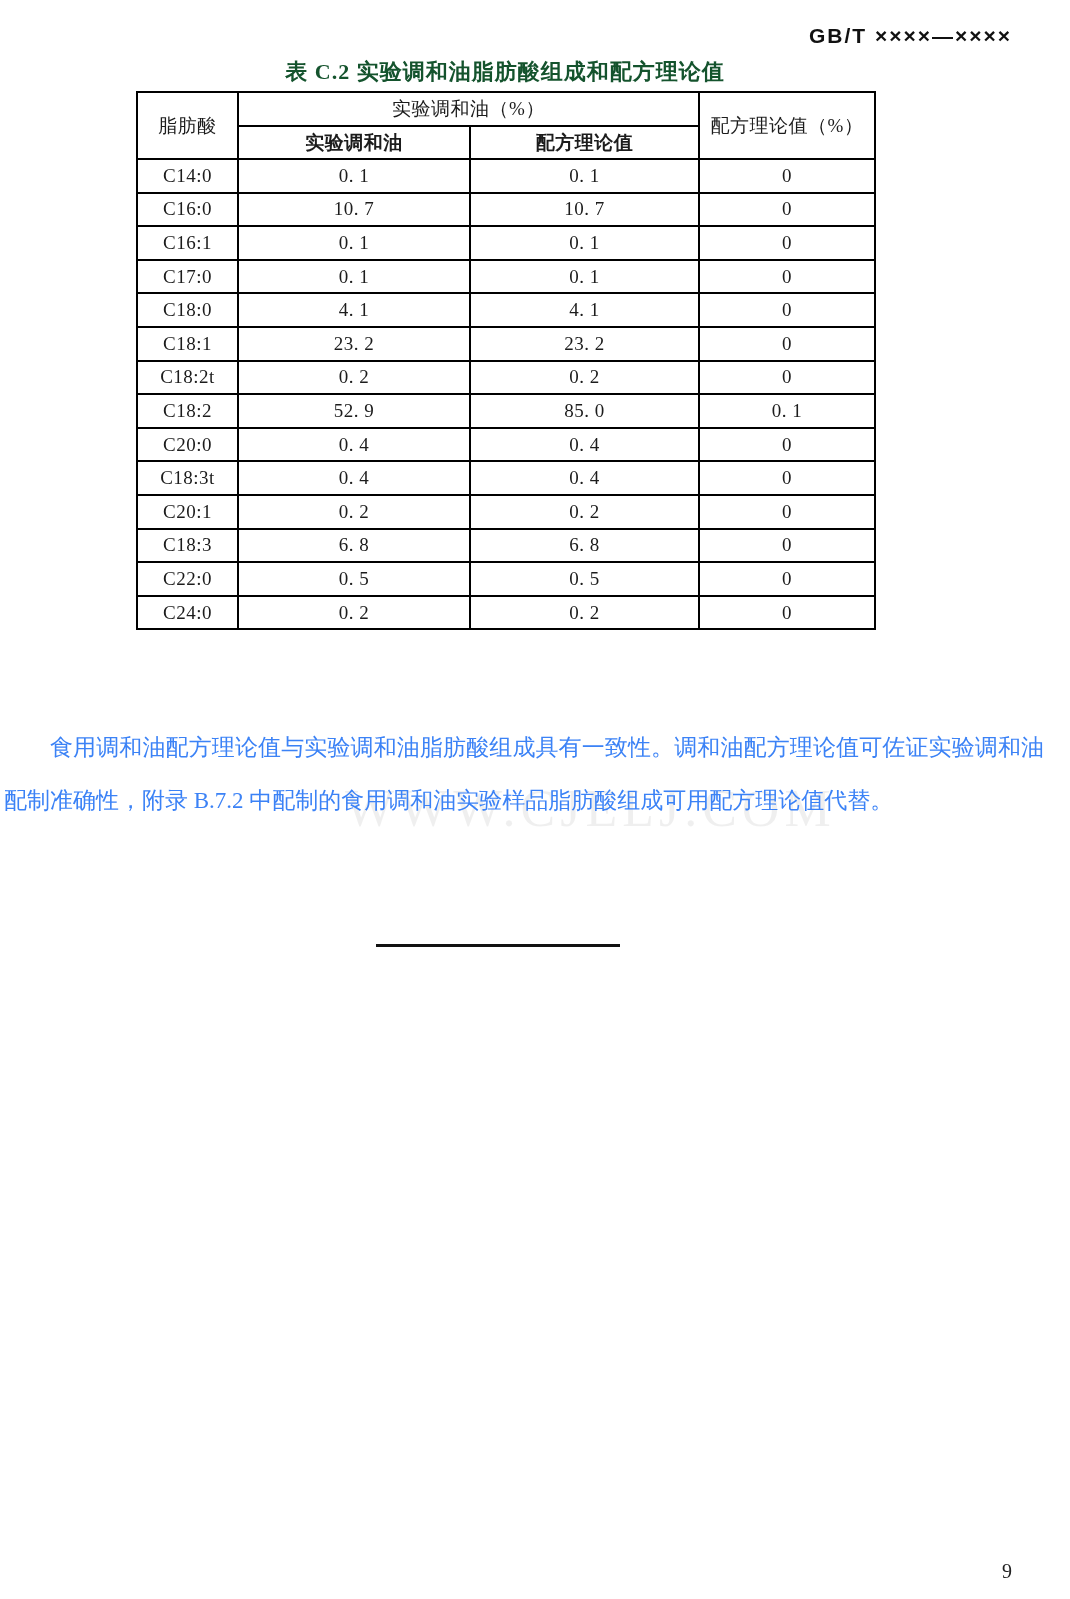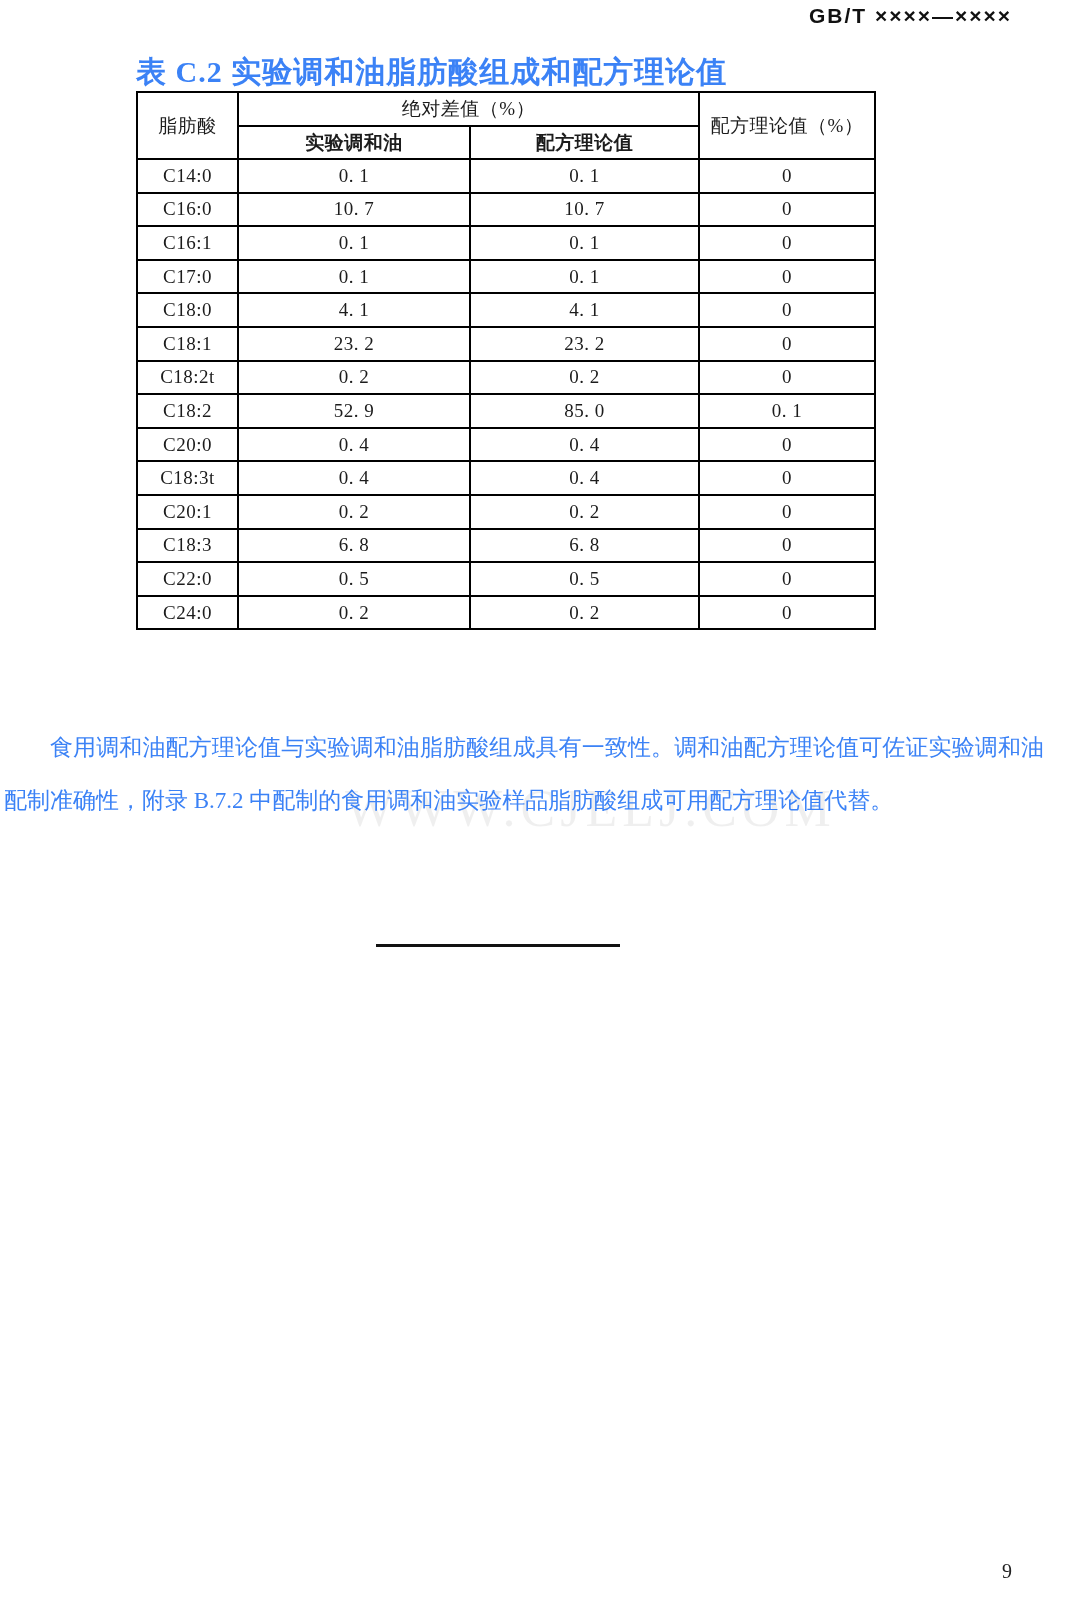--- a/index.html
+++ b/index.html
@@ -10,44 +10,44 @@
   body {
     width: 1070px;
     height: 1599px;
     position: relative;
     font-family: "Liberation Serif", "DejaVu Serif", serif;
     color: #1a1a1a;
     overflow: hidden;
   }
   .gb-header {
     position: absolute;
-    top: 4px;
+    top: 24px;
     right: 58px;
     font-family: "Liberation Sans", "DejaVu Sans", sans-serif;
     font-size: 21px;
     font-weight: 600;
     letter-spacing: 2px;
     color: #111;
     white-space: nowrap;
     text-align: right;
   }
   .table-wrap {
     position: absolute;
     left: 136px;
     top: 58px;
     width: 738px;
   }
   .table-title {
-    text-align: left;
+    text-align: center;
     font-weight: bold;
-    font-size: 30px;
+    font-size: 22px;
     letter-spacing: 1px;
     line-height: 28px;
     margin: 0 0 5px 0;
-    color: #3b82f6;
+    color: #14532d;
   }
   table.data-table {
     border-collapse: collapse;
     width: 738px;
     table-layout: fixed;
   }
   .data-table th, .data-table td {
     border: 2px solid #000;
     text-align: center;
     vertical-align: middle;
@@ -112,21 +112,21 @@
   <table class="data-table">
     <colgroup>
       <col style="width:101px">
       <col style="width:232px">
       <col style="width:229px">
       <col style="width:176px">
     </colgroup>
     <thead>
       <tr class="group-row">
         <th rowspan="2">脂肪酸</th>
-        <th colspan="2">绝对差值（%）</th>
+        <th colspan="2">实验调和油（%）</th>
         <th rowspan="2">配方理论值（%）</th>
       </tr>
       <tr class="sub-row">
         <th>实验调和油</th>
         <th>配方理论值</th>
       </tr>
     </thead>
     <tbody>
         <tr>
           <td>C14:0</td>

